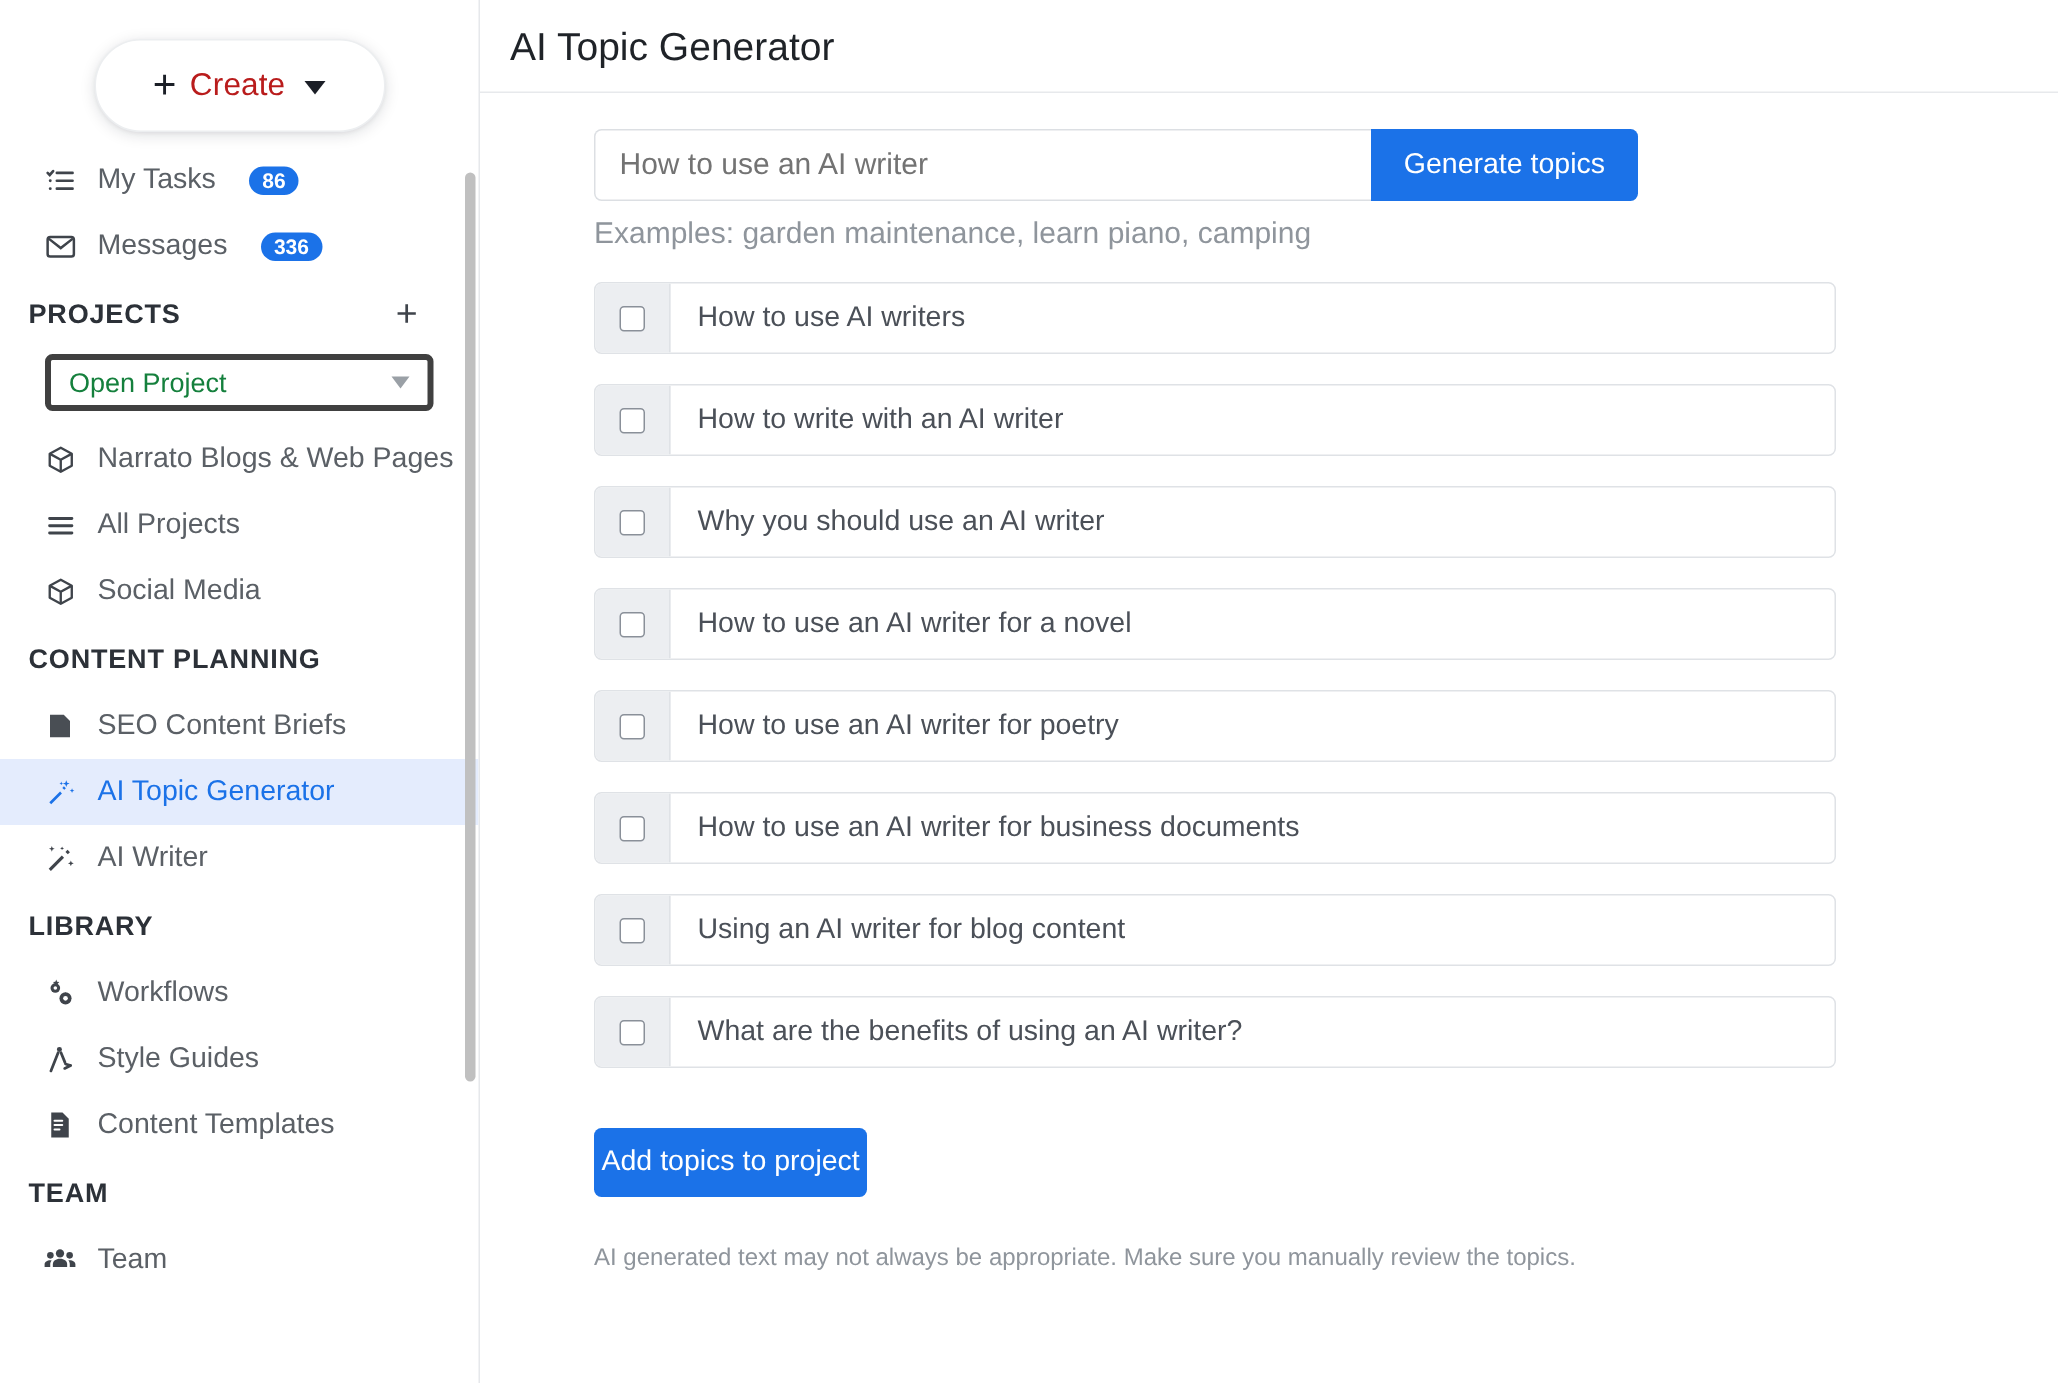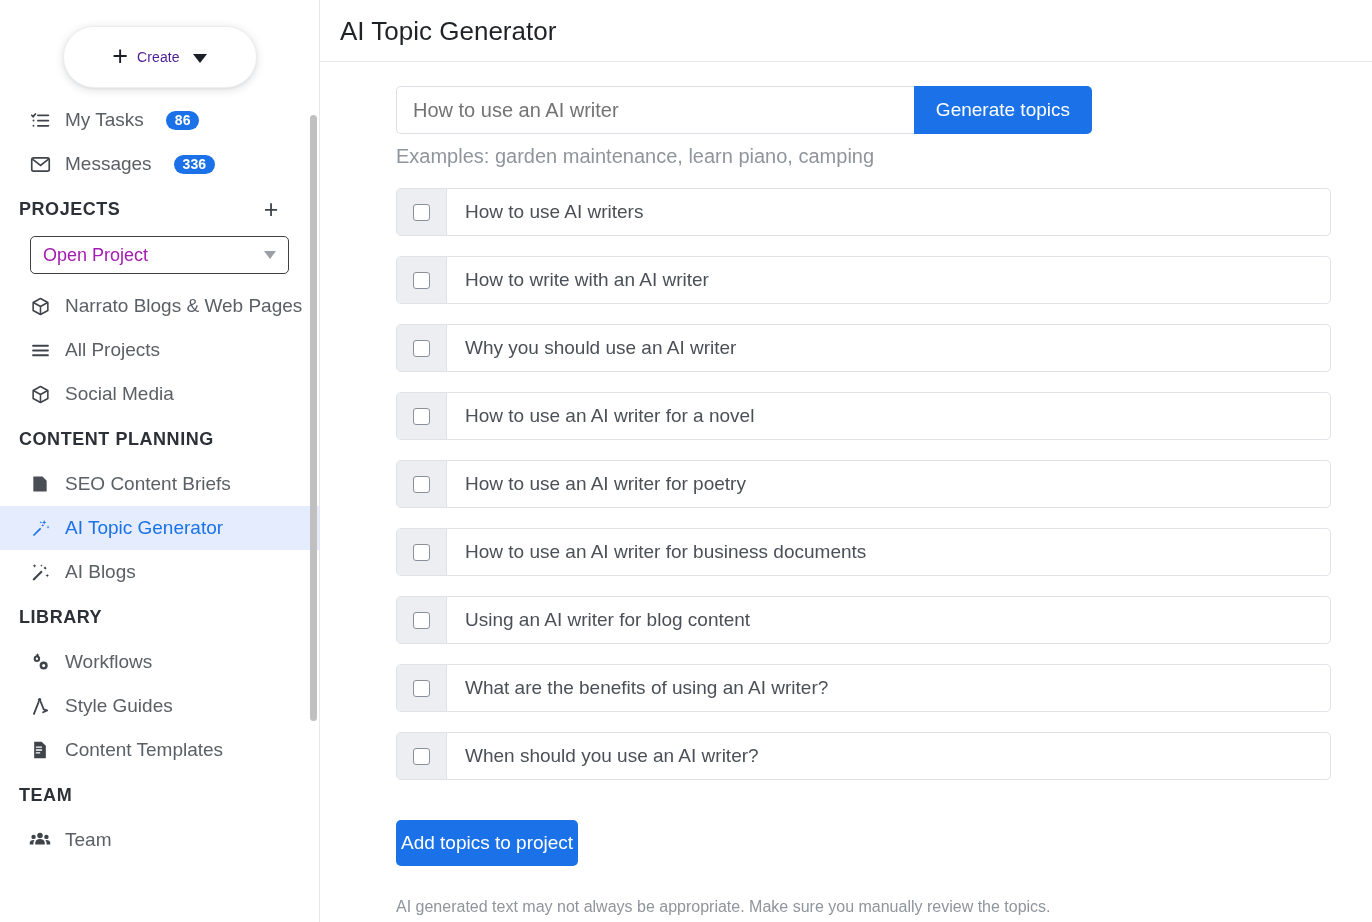--- a/index.html
+++ b/index.html
@@ -37,21 +37,21 @@
     box-shadow: 0 2px 10px rgba(16,24,40,0.13), 0 1px 3px rgba(16,24,40,0.06);
     display: flex; align-items: center; justify-content: center;
     gap: 9px;
     cursor: pointer;
   }
   .create-plus {
     font-size: 27px; line-height: 1; color: #1b1f27; font-weight: 400;
     margin-top: -2px;
   }
   .create-label {
-    font-size: 14px; color: #4c1d95; letter-spacing: .1px;
+    font-size: 21px; color: #b91c1c; letter-spacing: .1px;
   }
   .create-caret {
     width: 0; height: 0;
     border-left: 7px solid transparent;
     border-right: 7px solid transparent;
     border-top: 9px solid #1b1f27;
     margin-left: 4px; margin-top: 3px;
   }
 
   .nav-list { padding: 0; margin: 0; }
@@ -99,25 +99,25 @@
   }
   .section-title .plus {
     margin-left: auto; margin-right: 40px;
     font-size: 25px; color: #3f444b; font-weight: 300; line-height: 1;
     cursor: pointer;
   }
 
   .proj-select {
     margin: 4px 30px 10px 30px;
     height: 38px;
-    border: 1px solid #404040;
+    border: 4px solid #404040;
     border-radius: 5px;
     display: flex; align-items: center;
     padding: 0 12px;
-    color: #a21caf;
+    color: #15803d;
     font-size: 18px;
     cursor: pointer;
     background: #fff;
   }
   .proj-select .caret {
     margin-left: auto;
     width: 0; height: 0;
     border-left: 6px solid transparent;
     border-right: 6px solid transparent;
     border-top: 8px solid #9aa0a6;
@@ -182,21 +182,21 @@
     margin-top: 11px;
     font-size: 20px;
     color: #8f959c;
   }
 
   .topic-list { margin-top: 20px; }
 
   .topic-row {
     display: flex;
     align-items: stretch;
-    width: 935px;
+    width: 828px;
     height: 48px;
     border: 1px solid #dfe2e6;
     border-radius: 5px;
     margin-bottom: 20px;
     overflow: hidden;
     background: #fff;
   }
   .topic-check-cell {
     width: 50px;
     background: #eceef1;
@@ -349,21 +349,21 @@
     <div class="nav-row">
       <span class="ico">
         <svg width="21" height="21" viewBox="0 0 24 24" fill="currentColor">
           <path d="M2.8 19.6l10-10 1.7 1.7-10 10z"></path>
           <path d="M15.6 6.8l1.6-1.6 1.8 1.8-1.6 1.6z"></path>
           <path d="M5.2 2.2l.6 1.6 1.6.6-1.6.6-.6 1.6-.6-1.6L3 4.4l1.6-.6z"></path>
           <path d="M19.7 13.3l.6 1.6 1.6.6-1.6.6-.6 1.6-.6-1.6-1.6-.6 1.6-.6z"></path>
           <path d="M13 2.6l.4 1.1 1.1.4-1.1.4-.4 1.1-.4-1.1-1.1-.4 1.1-.4z"></path>
         </svg>
       </span>
-      <span class="lbl">AI Blogs</span>
+      <span class="lbl">AI Writer</span>
     </div>
 
     <div class="section-title">
       <span>LIBRARY</span>
     </div>
 
     <div class="nav-row">
       <span class="ico">
         <svg width="22" height="22" viewBox="0 0 24 24" fill="currentColor">
           <path d="M9.3 2.2l.55 1.6 1.65.25-1.2 1.2.3 1.65-1.3-.8-1.5.75.33-1.63-1.18-1.18 1.65-.2z"></path>
@@ -485,26 +485,20 @@
           <div class="topic-text">Using an AI writer for blog content</div>
         </div>
 
         <div class="topic-row">
           <div class="topic-check-cell">
             <div class="cb"></div>
           </div>
           <div class="topic-text">What are the benefits of using an AI writer?</div>
         </div>
 
-        <div class="topic-row">
-          <div class="topic-check-cell">
-            <div class="cb"></div>
-          </div>
-          <div class="topic-text">When should you use an AI writer?</div>
-        </div>
 
       </div>
 
       <button class="add-btn">Add topics to project</button>
 
       <div class="footnote">AI generated text may not always be appropriate. Make sure you manually review the topics.</div>
 
     </div>
   </div>
 </div>

